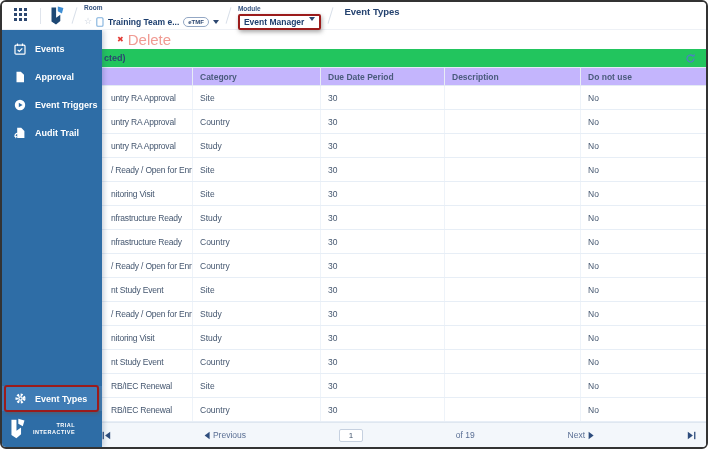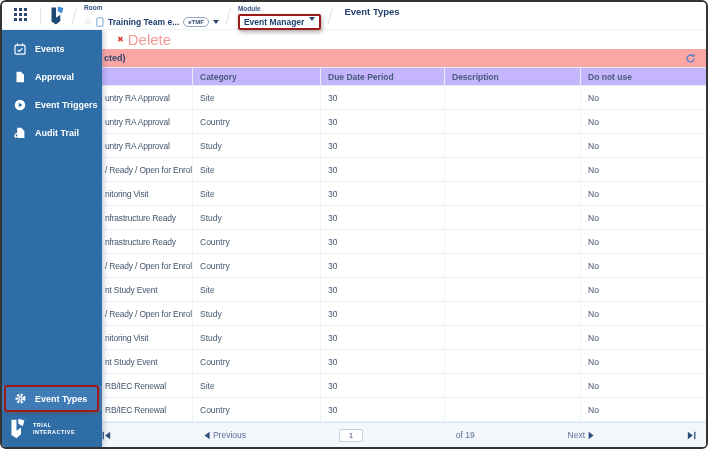--- a/index.html
+++ b/index.html
@@ -16,43 +16,43 @@
   .crumb-label{font-size:6.5px;font-weight:bold;color:#36537f;margin-bottom:2px;}
   .crumb-value{display:flex;align-items:center;gap:4px;}
   .star{color:#c2cbd9;font-size:9px;line-height:1;}
   .val{font-size:8.5px;font-weight:bold;color:#1c3e6e;white-space:nowrap;}
   .pill{font-size:6px;font-weight:bold;color:#2c4770;border:1px solid #93a7c4;border-radius:7px;padding:1px 4px;line-height:1;}
   .caret{width:0;height:0;border-left:3.5px solid transparent;border-right:3.5px solid transparent;border-top:4.5px solid #2c4770;}
   .redbox{display:flex;align-items:flex-start;gap:5px;border:2px solid #9b1b1b;border-radius:2px;padding:1px 4px;box-shadow:1px 2px 4px rgba(110,110,110,.6);}
   .page-title{font-size:9.5px;font-weight:bold;color:#24426f;margin-left:4px;margin-top:-9px;}
 
   
-  .sidebar{position:absolute;left:0;top:28px;bottom:0;width:100px;background:#2e6da6;z-index:5;box-shadow:2px 0 5px rgba(40,70,110,.25);}
+  .sidebar{position:absolute;left:0;top:28px;bottom:0;width:100px;background:#2e6da6;z-index:5;box-shadow:2px 0 5px rgba(40,70,110,.25);text-align:right;}
   .nav{padding-top:5px;}
   .nav-item{height:28px;display:flex;align-items:center;gap:9px;padding-left:12px;color:#fff;font-size:9px;font-weight:bold;cursor:pointer;white-space:nowrap;}
   .nav-icon{width:12px;height:12px;display:flex;align-items:center;justify-content:center;flex:none;}
   .side-bottom{position:absolute;left:0;right:0;bottom:0;}
   .nav-item.selected{background:#3f7cb5;height:25px;position:relative;}
   .annotation{position:absolute;left:2px;right:3px;top:-1px;bottom:-1px;border:2px solid #9b1b1b;border-radius:3px;box-shadow:1px 2px 3px rgba(90,90,90,.55);pointer-events:none;}
   .logo-block{height:36px;display:flex;align-items:center;gap:6px;padding-left:7px;}
   .logo-text{color:#fff;font-size:5.5px;font-weight:bold;letter-spacing:.5px;line-height:1.3;}
 
   
   .content{position:absolute;left:100px;top:28px;right:0;bottom:0;display:flex;flex-direction:column;background:#fff;}
   .toolbar{height:19px;display:flex;align-items:center;gap:4px;padding-left:15px;background:#fff;}
   .del-x{color:#e23c36;font-size:8px;line-height:1;}
   .del-label{color:#f09a92;font-size:15px;}
-  .infoband{height:18px;background:#fca5a5;display:flex;align-items:center;justify-content:space-between;padding:0 10px 0 2px;}
+  .infoband{height:18px;background:#22c55e;display:flex;align-items:center;justify-content:space-between;padding:0 10px 0 2px;}
   .sel-text{font-size:9px;font-weight:bold;color:#2c4770;}
   .refresh{cursor:pointer;display:flex;align-items:center;}
 
   .thead,.trow{display:grid;grid-template-columns:90px 128px 124px 136px 130px;align-items:center;}
   .thead{height:19px;background:#c4b5fd;border-top:1px solid #e4ebf4;border-bottom:1px solid #e4ebf4;color:#4a5b7c;font-size:8.5px;font-weight:bold;}
   .thead .cell,.trow .cell{padding-left:7px;height:100%;display:flex;align-items:center;overflow:hidden;white-space:nowrap;}
-  .thead .cell:first-child,.trow .cell:first-child{padding-left:3px;}
+  .thead .cell:first-child,.trow .cell:first-child{padding-left:9px;}
   .thead .cell + .cell{border-left:1px solid #e7edf5;}
   .trow .cell + .cell{border-left:1px solid #eef3f9;}
   .tbody{flex:1;overflow:hidden;}
   .trow{height:24px;border-bottom:1px solid #e7eef6;color:#44566f;font-size:8.5px;cursor:pointer;}
   .c-name{letter-spacing:-0.2px;}
 
   .pagebar{position:absolute;left:0;right:0;bottom:0;height:25px;background:#f3f7fb;border-top:1px solid #dfe7f0;display:flex;align-items:center;justify-content:space-between;gap:7px;padding-right:10px;font-size:8.5px;color:#5a6f94;}
   .pg-btn{display:flex;align-items:center;gap:3px;cursor:pointer;color:#5a6f94;}
   .pg-input{width:24px;height:13px;border:1px solid #c6d1e0;border-radius:2px;background:#fff;font-size:8px;text-align:center;color:#44566f;padding:0;}
   .pg-of{color:#5a6f94;}

